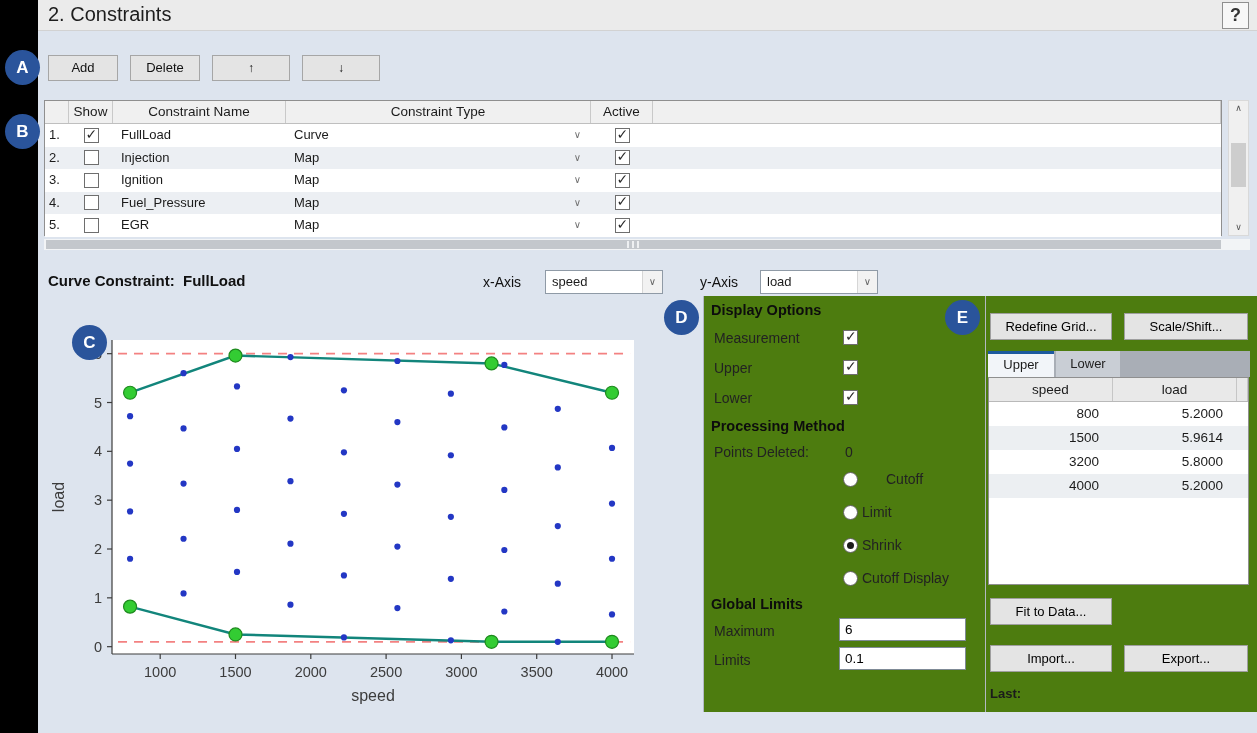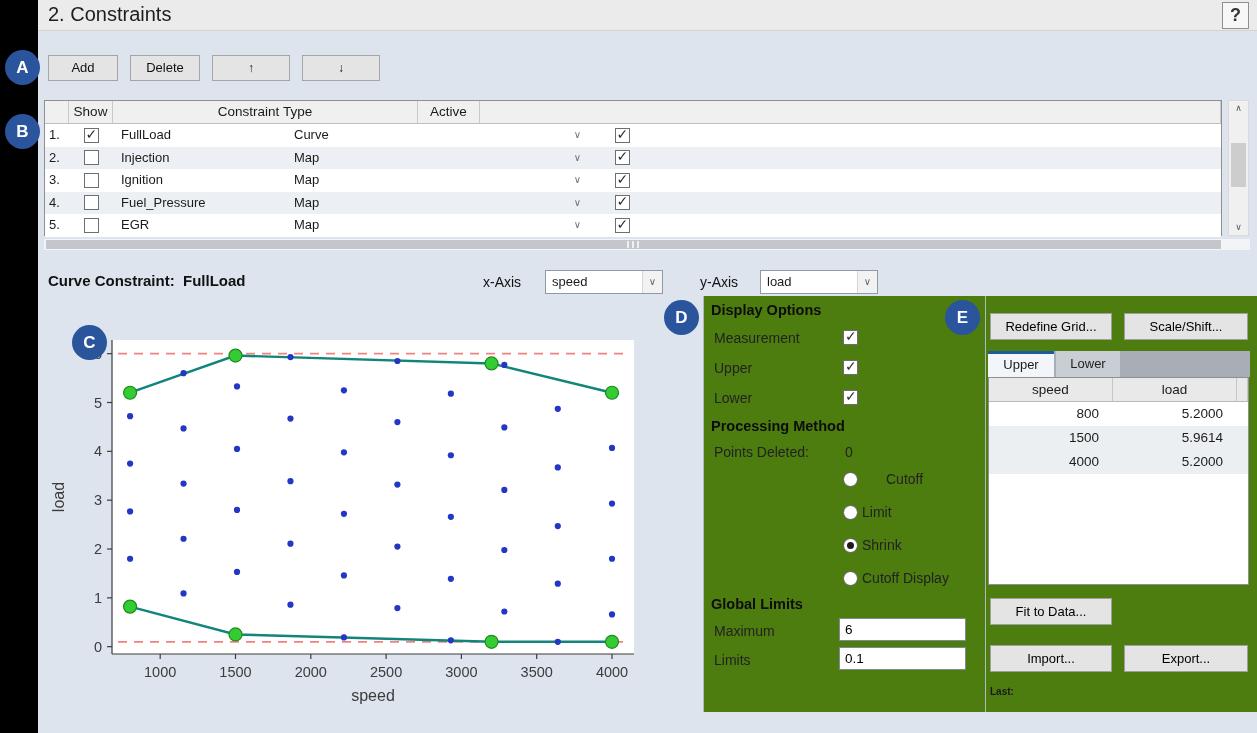--- a/index.html
+++ b/index.html
@@ -70,21 +70,21 @@
   .tab { position:absolute; top:0; height:26px; font-size:13px; text-align:center; line-height:25px; }
   .tab.active { left:0; width:66px; background:#f2f5f9; border-top:3px solid #1d5a9e; line-height:21px; font-weight:normal; }
   .tab.inactive { left:68px; width:64px; background:#c9ced5; color:#222; }
   .gtable { position:absolute; left:988px; top:377px; width:261px; height:208px; background:#fff; border:1px solid #8f8f8f; }
   .gthead { display:flex; height:24px; background:#e9e9e9; border-bottom:1px solid #b9b9b9; font-size:13.5px; }
   .gthead > div { border-right:1px solid #c6c6c6; text-align:center; line-height:23px; }
   .grow { display:flex; height:24px; font-size:13.5px; }
   .grow.alt { background:#eceff2; }
   .g-speed { width:124px; text-align:right; padding-right:14px; line-height:23px; }
   .g-load  { width:124px; text-align:right; padding-right:14px; line-height:23px; }
-  .last-label { position:absolute; left:990px; top:686px; font-size:10px; font-weight:bold; }
+  .last-label { position:absolute; left:990px; top:686px; font-size:13px; font-weight:bold; }
 
   
   .badge { position:absolute; width:35px; height:35px; border-radius:50%; background:#2a549b;
            color:#fff; font-weight:bold; font-size:17px; text-align:center; line-height:35px; z-index:50; }
 
   svg text { font-family:"Liberation Sans",sans-serif; }
 </style>
 </head>
 <body>
 
@@ -97,20 +97,21 @@
 
 <button class="abs btn tb-add">Add</button>
 <button class="abs btn tb-delete">Delete</button>
 <button class="abs btn tb-up">↑</button>
 <button class="abs btn tb-down">↓</button>
 
 <div class="abs ctable">
   <div class="thead">
     <div class="c-num"></div>
     <div class="c-show">Show</div>
+    <div class="c-name" style="text-align:center;padding-left:0;">Constraint Name</div>
     <div class="c-type" style="text-align:center;padding-left:0;">Constraint Type</div>
     <div class="c-act">Active</div>
     <div class="c-fill"></div>
   </div>
   <div>
       <div class="trow">
         <div class="c-num">1.</div>
         <div class="c-show">
           <span class="cb checked"></span>
         </div>
@@ -347,20 +348,24 @@
   </div>
   <div>
       <div class="grow">
         <div class="g-speed">800</div>
         <div class="g-load">5.2000</div>
       </div>
       <div class="grow alt">
         <div class="g-speed">1500</div>
         <div class="g-load">5.9614</div>
       </div>
+      <div class="grow">
+        <div class="g-speed">3200</div>
+        <div class="g-load">5.8000</div>
+      </div>
       <div class="grow alt">
         <div class="g-speed">4000</div>
         <div class="g-load">5.2000</div>
       </div>
     </div>
 </div>
 
 <button class="rbtn" style="left:990px;top:598px;width:122px;">Fit to Data...</button>
 <button class="rbtn" style="left:990px;top:645px;width:122px;">Import...</button>
 <button class="rbtn" style="left:1124px;top:645px;width:124px;">Export...</button>

